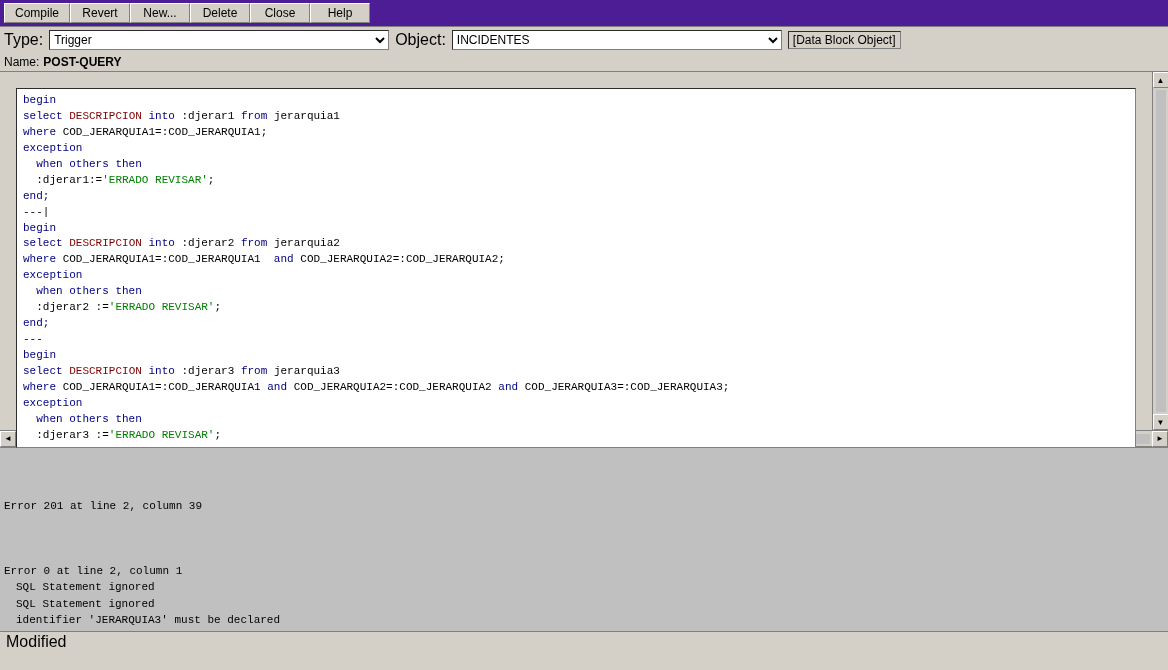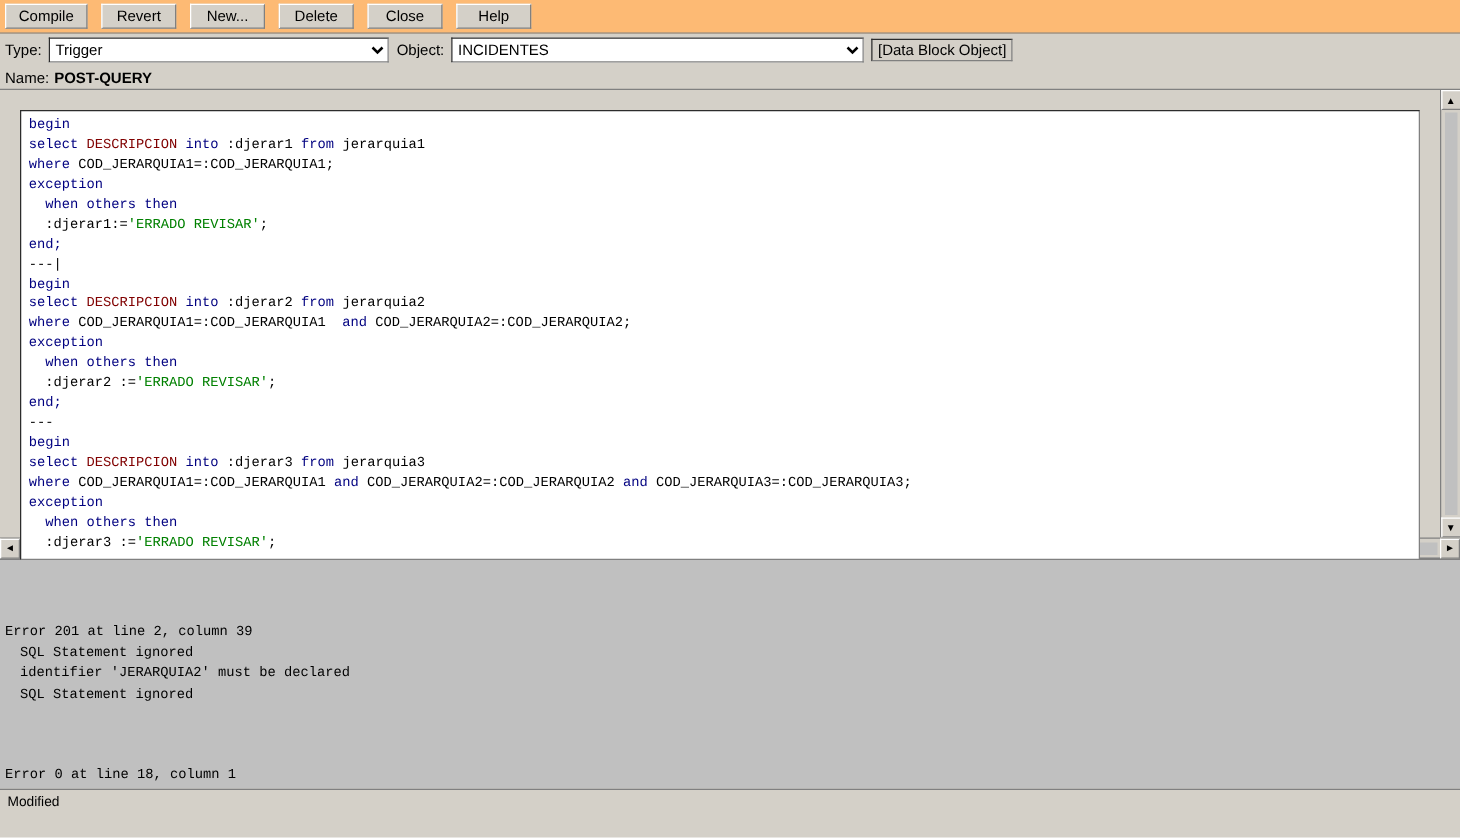--- a/index.html
+++ b/index.html
@@ -1,23 +1,23 @@
 <!DOCTYPE html>
 <html><head>
   <meta charset="utf-8">
   <style>
     * { margin: 0; padding: 0; box-sizing: border-box; }
     body { font-family: Arial, sans-serif; font-size: 12px; background: #d4d0c8; width: 1168px; height: 670px; overflow: hidden; }
 
     
     .toolbar {
       display: flex;
-      background: #fdba74;
+      background: #4c1d95;
       padding: 3px 4px;
-      gap: 11px;
+      gap: 0;
       border-bottom: 1px solid #808080;
     }
     .toolbar-btn {
       padding: 2px 10px;
       background: #d4d0c8;
       border: 1px solid #808080;
       border-top-color: #ffffff;
       border-left-color: #ffffff;
       font-size: 12px;
       cursor: pointer;
@@ -25,28 +25,28 @@
     }
 
     
     .form-row {
       display: flex;
       align-items: center;
       padding: 3px 4px;
       background: #d4d0c8;
       gap: 6px;
     }
-    .form-label { font-size: 12px; }
+    .form-label { font-size: 16px; }
     .form-select {
       height: 20px;
       font-size: 12px;
       background: white;
       border: 1px inset #808080;
     }
-    .type-select { width: 272px; }
+    .type-select { width: 340px; }
     .object-select { width: 330px; }
     .data-block-label {
       font-size: 12px;
       padding: 1px 4px;
       border: 1px inset #808080;
       background: #d4d0c8;
     }
 
     
     .name-row {
@@ -125,21 +125,21 @@
       padding: 2px 4px;
     }
     .error-line { color: #000000; line-height: 1.5; display: block; margin-top: 48px; }
     .error-indent { color: #000000; line-height: 1.5; display: block; padding-left: 12px; }
 
     
     .status-bar {
       background: #d4d0c8;
       border-top: 1px solid #808080;
       padding: 2px 6px;
-      font-size: 11px;
+      font-size: 16px;
       height: 20px;
       display: flex;
       align-items: center;
     }
 
     
     .editor-wrapper {
       display: flex;
       height: 358px;
     }
@@ -233,21 +233,22 @@
 <div class="editor-scrollbar">
   <div class="scroll-arrow">◄</div>
   <div class="scroll-track">
     <div class="scroll-thumb"></div>
   </div>
   <div class="scroll-arrow">►</div>
 </div>
 
 <div class="error-panel" id="error-panel">
 <span class="error-line">Error 201 at line 2, column 39</span>
+    <span class="error-line">Error 0 at line 2, column 1</span>
     <span class="error-indent">  SQL Statement ignored</span>
-    <span class="error-indent">  identifier 'JERARQUIA2' must be declared</span>
     <span class="error-indent">  SQL Statement ignored</span>
+    <span class="error-indent">  identifier 'JERARQUIA3' must be declared</span>
     <span class="error-line">Error 0 at line 18, column 1</span>
   </div>
 
 <div class="status-bar">
   <span>Modified</span>
 </div>
 
 </body></html>

